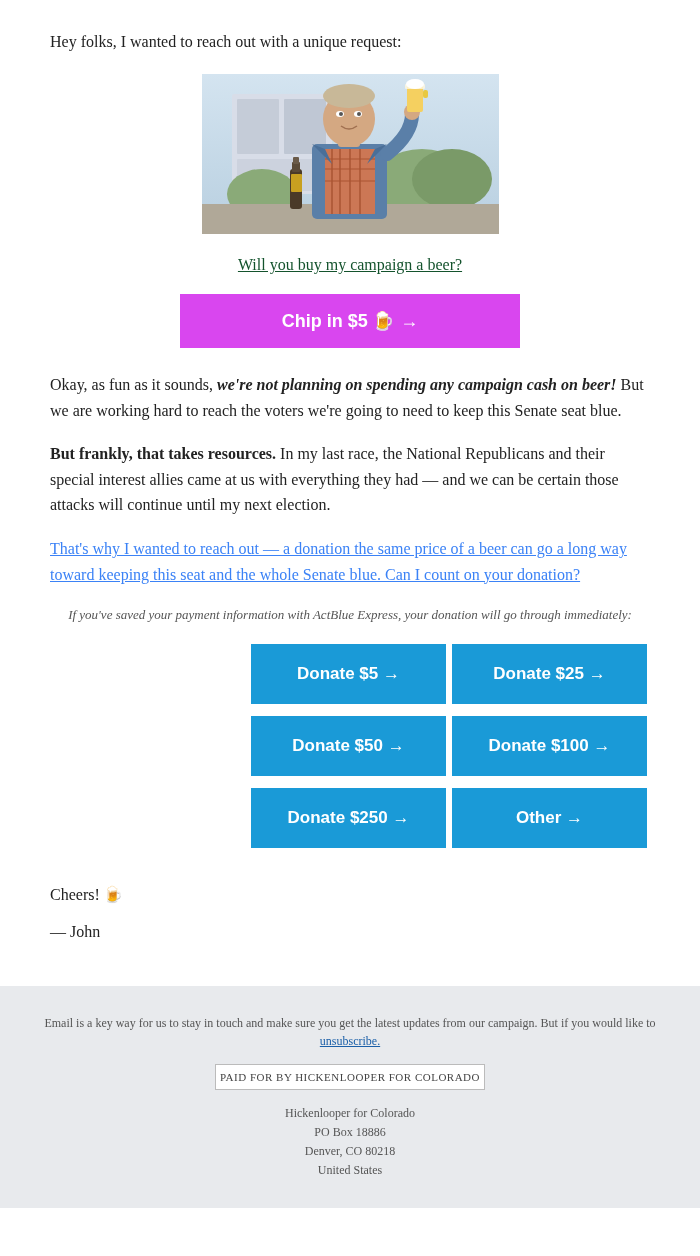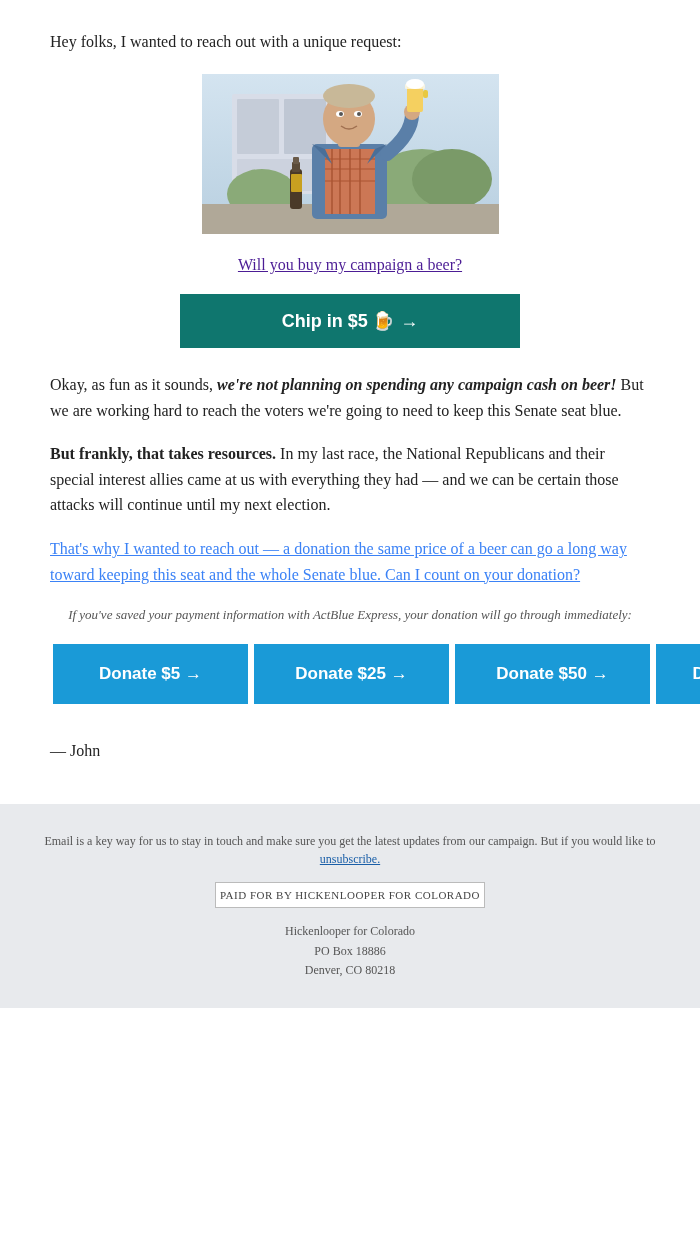--- a/index.html
+++ b/index.html
@@ -22,31 +22,31 @@
     }
     .image-container {
       text-align: center;
       margin-bottom: 18px;
     }
     .beer-link {
       text-align: center;
       margin-bottom: 20px;
     }
     .beer-link a {
-      color: #4c1d95;
+      color: #14532d;
       text-decoration: underline;
       font-size: 16px;
     }
     .cta-button-container {
       text-align: center;
       margin-bottom: 24px;
     }
     .cta-button {
       display: inline-block;
-      background-color: #0f766e;
+      background-color: #d946ef;
       color: #fff;
       font-size: 18px;
       font-weight: bold;
       padding: 16px 60px;
       text-decoration: none;
       cursor: pointer;
       border: none;
       width: 340px;
     }
     .body-text {
@@ -72,21 +72,21 @@
     }
     .actblue-note {
       text-align: center;
       font-size: 13px;
       color: #555;
       margin-bottom: 18px;
       font-style: italic;
     }
     .donate-grid {
       display: flex;
-      flex-direction: row;
+      flex-direction: column;
       align-items: flex-end;
       gap: 0;
       margin-bottom: 24px;
     }
     .donate-row {
       display: flex;
       gap: 0;
       margin-bottom: 6px;
     }
     .donate-btn {
@@ -271,27 +271,29 @@
     <div class="donate-row">
       <button class="donate-btn">Donate $50 →</button>
       <button class="donate-btn">Donate $100 →</button>
     </div>
     <div class="donate-row">
       <button class="donate-btn">Donate $250 →</button>
       <button class="donate-btn">Other →</button>
     </div>
   </div>
 
+  <p class="closing-text">Cheers! 🍺</p>
   <p class="closing-text">— John</p>
 
 </div>
 
 <div class="footer">
   <p class="footer-secondary">
     <span>Email is a key way for us to stay in touch and make sure you get the latest updates from our campaign. But if you would like to </span><a href="#">unsubscribe.</a>
   </p>
   <div>
     <span class="footer-paid">PAID FOR BY HICKENLOOPER FOR COLORADO</span>
   </div>
   <p class="footer-address">Hickenlooper for Colorado</p>
   <p class="footer-address">PO Box 18886</p>
   <p class="footer-address">Denver, CO 80218</p>
+  <p class="footer-address">United States</p>
 </div>
 
 </body></html>

